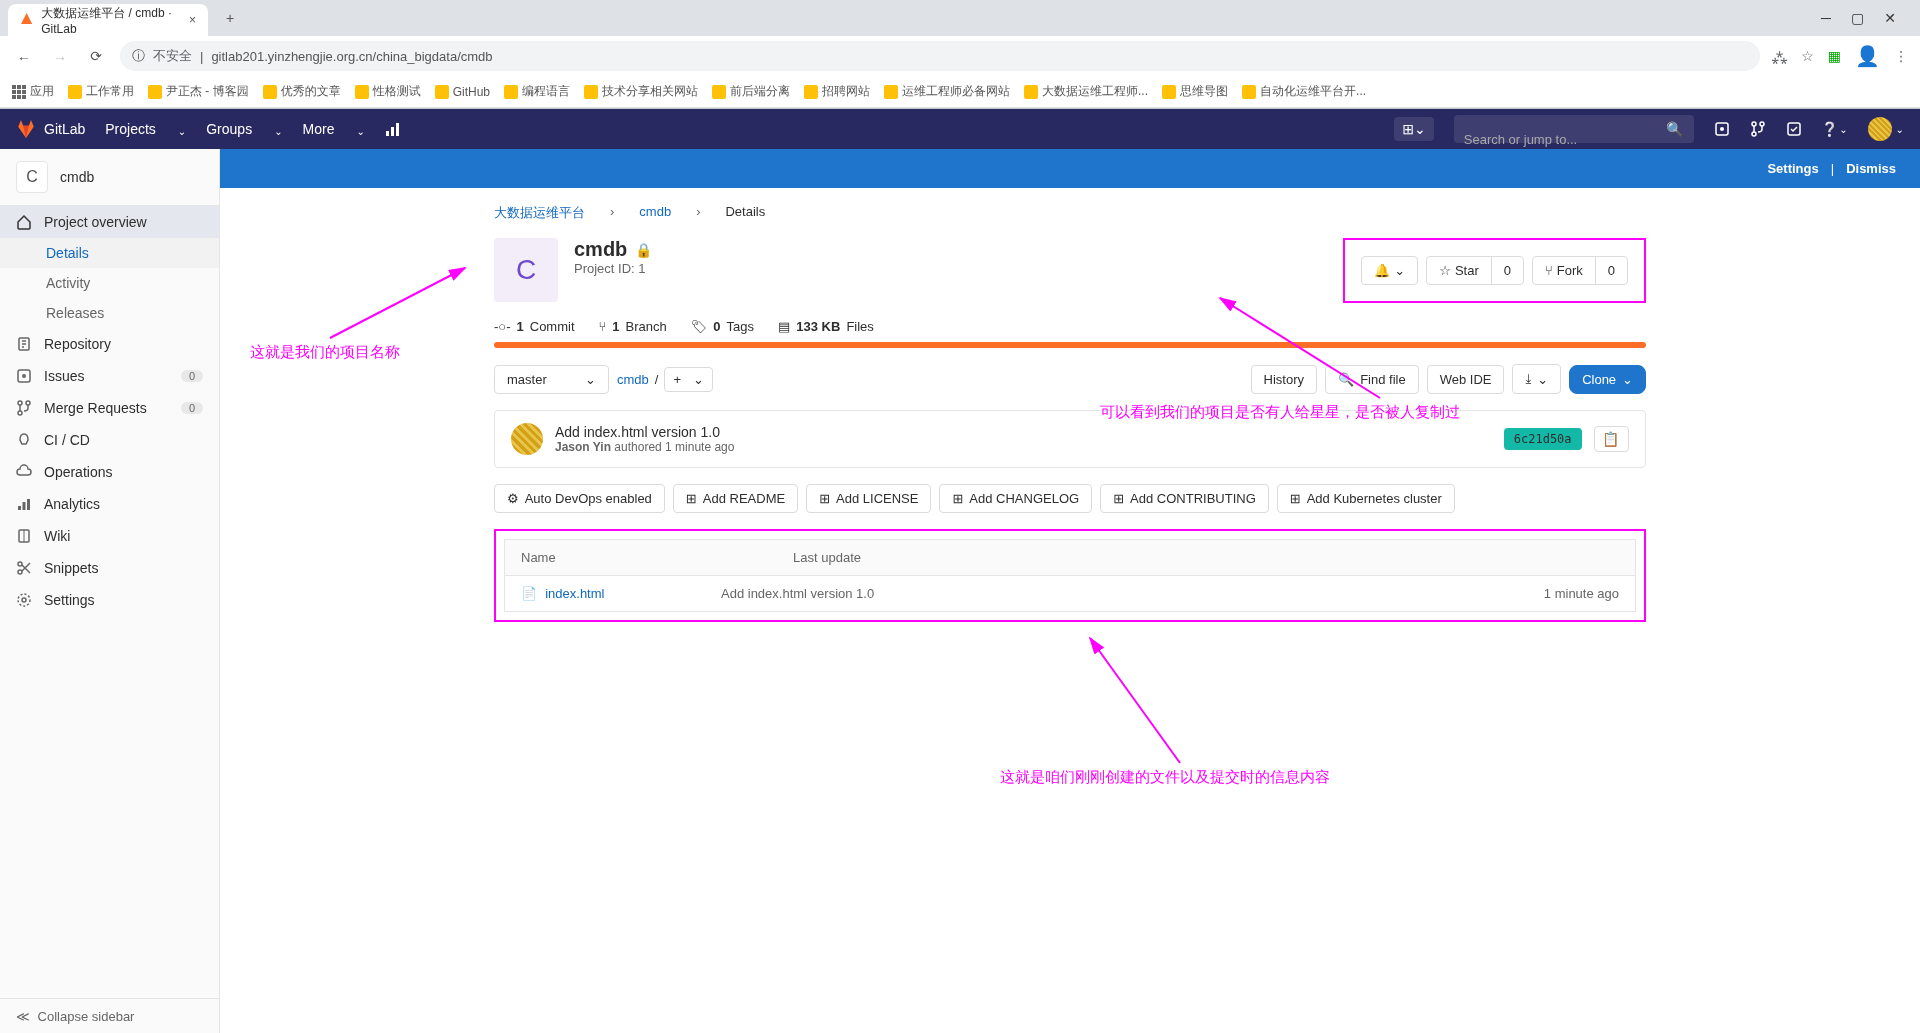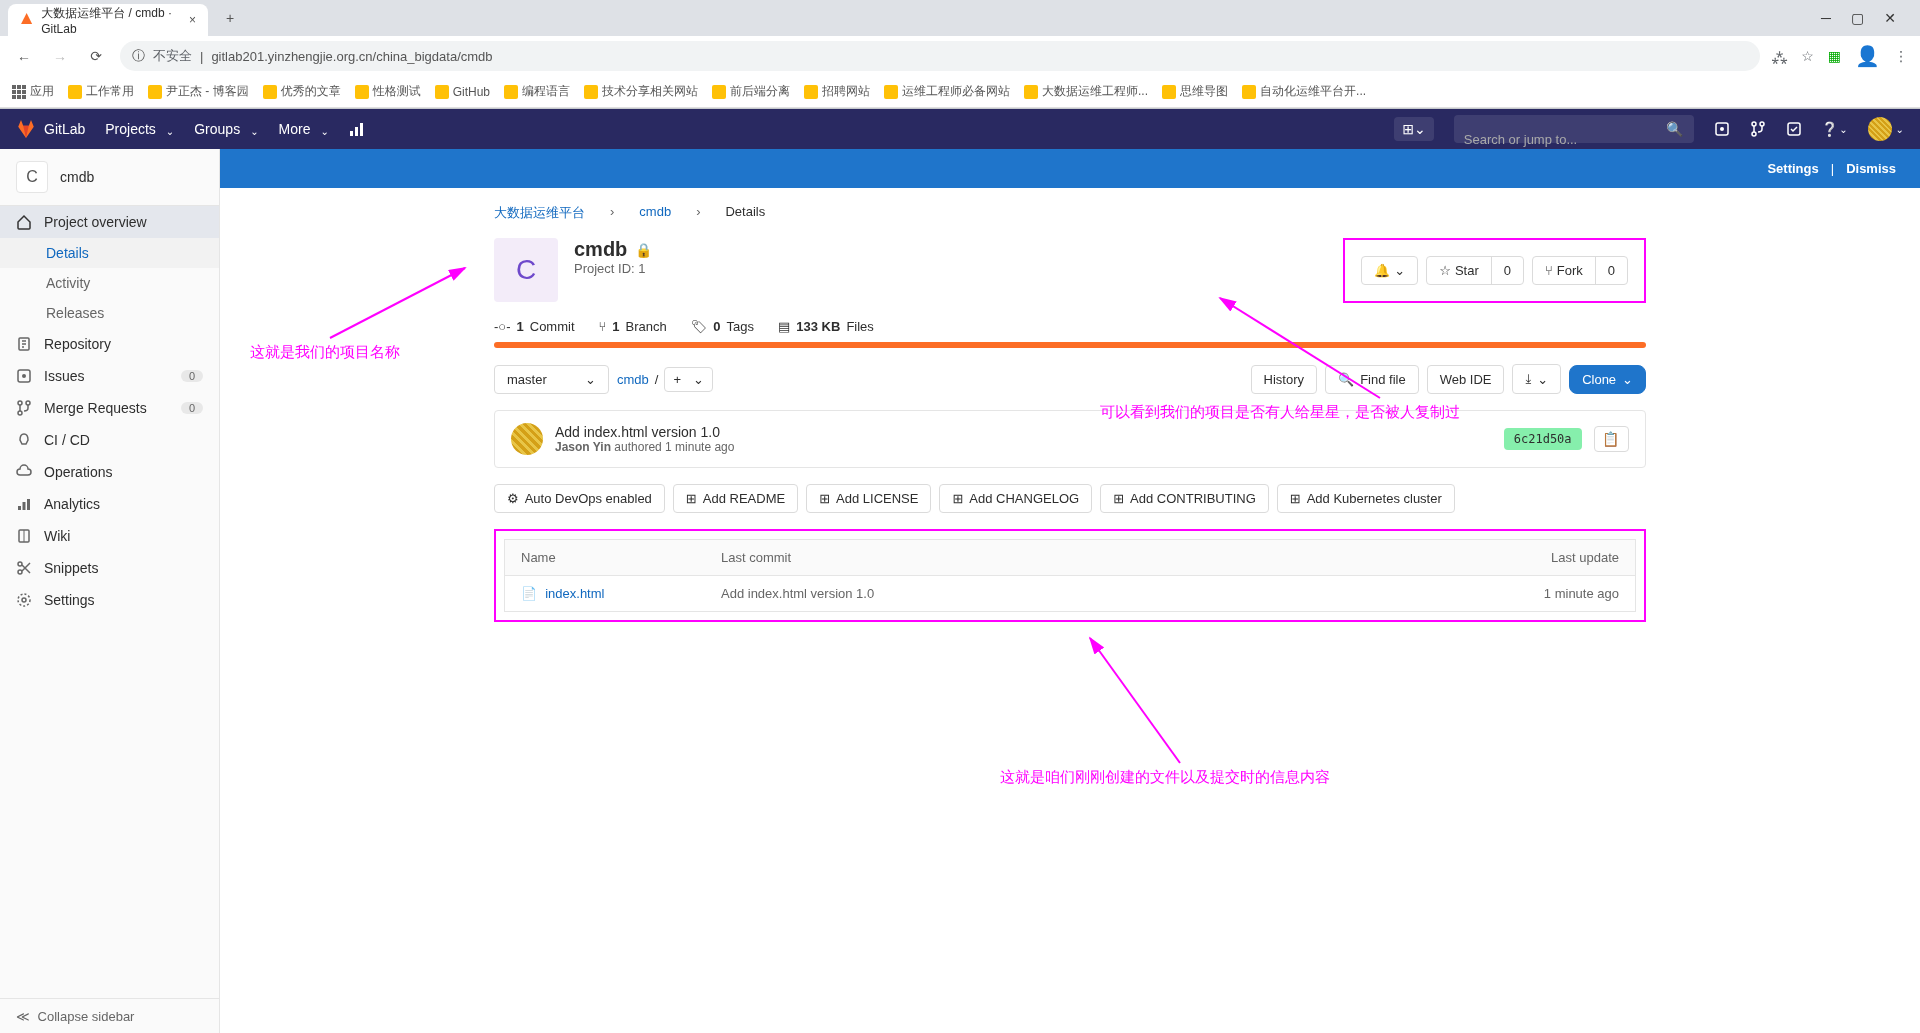--- a/index.html
+++ b/index.html
@@ -25,21 +25,21 @@
 .bookmarks-bar { display: flex; align-items: center; height: 32px; padding: 0 12px; gap: 14px; font-size: 12px; color: #555; background: #fff; border-bottom: 1px solid #e0e0e0; }
 .bookmark { display: flex; align-items: center; gap: 4px; cursor: pointer; white-space: nowrap; }
 .bm-icon { width: 14px; height: 14px; background: #ffc107; border-radius: 2px; display: inline-block; }
 .bm-apps { display: grid; grid-template-columns: repeat(3, 4px); gap: 1px; }
 .bm-apps span { width: 4px; height: 4px; background: #666; }
 
 
 .gitlab-nav { display: flex; align-items: center; height: 40px; background: #292961; color: #fff; padding: 0 16px; gap: 20px; font-size: 14px; }
 .gitlab-logo { display: flex; align-items: center; gap: 8px; font-weight: 500; }
 .logo-icon { width: 20px; height: 20px; }
-.nav-item { display: flex; align-items: flex-end; gap: 10px; cursor: pointer; }
+.nav-item { display: flex; align-items: flex-end; gap: 22px; cursor: pointer; }
 .nav-item .caret { font-size: 10px; }
 .nav-spacer { flex: 1; }
 .search-box { display: flex; align-items: center; background: rgba(255,255,255,0.1); border-radius: 4px; height: 28px; padding: 0 10px; width: 240px; }
 .search-box input { background: none; border: none; outline: none; color: #ccc; flex: 1; font-size: 13px; margin-top: 20px; }
 .search-box input::placeholder { color: #aaa; }
 .nav-icon { cursor: pointer; color: #fff; display: flex; align-items: center; }
 .plus-box { background: rgba(255,255,255,0.1); padding: 4px 8px; border-radius: 4px; }
 .user-avatar { width: 24px; height: 24px; border-radius: 50%; background: #d4af37; background-image: repeating-linear-gradient(45deg, #d4a017, #d4a017 2px, #e8c547 2px, #e8c547 4px); }
 
 
@@ -85,21 +85,21 @@
 .controls-row { display: flex; gap: 8px; margin-top: 16px; align-items: center; }
 .dropdown { border: 1px solid #dbdbdb; border-radius: 4px; padding: 6px 12px; display: flex; align-items: center; gap: 12px; cursor: pointer; font-size: 13px; }
 .path-part { color: #1068bf; cursor: pointer; }
 .btn { border: 1px solid #dbdbdb; border-radius: 4px; padding: 6px 12px; cursor: pointer; font-size: 13px; display: flex; align-items: center; gap: 6px; background: #fff; }
 .btn-primary { background: #1f75cb; color: #fff; border-color: #1f75cb; border-radius: 8px; }
 
 .commit-box { margin-top: 16px; border: 1px solid #e5e5e5; border-radius: 4px; padding: 12px 16px; display: flex; align-items: center; gap: 12px; }
 .commit-avatar { width: 32px; height: 32px; border-radius: 50%; background: #d4af37; background-image: repeating-linear-gradient(45deg, #d4a017, #d4a017 3px, #e8c547 3px, #e8c547 6px); }
 .commit-title { font-weight: 500; font-size: 14px; }
 .commit-meta { font-size: 12px; color: #666; }
-.commit-sha { margin-left: auto; background: #86efac; padding: 4px 10px; border-radius: 4px; font-family: monospace; font-size: 12px; }
+.commit-sha { margin-left: auto; background: #14b8a6; padding: 4px 10px; border-radius: 4px; font-family: monospace; font-size: 12px; }
 .copy-btn { border: 1px solid #dbdbdb; padding: 4px 8px; border-radius: 4px; cursor: pointer; }
 
 .add-files-row { display: flex; flex-wrap: wrap; gap: 8px; margin-top: 16px; }
 
 .file-section-box { border: 2px solid #ff00ff; padding: 8px; margin-top: 16px; }
 .file-table { width: 100%; border: 1px solid #e5e5e5; border-radius: 0; overflow: hidden; }
 .file-head { display: flex; padding: 10px 16px; background: #fafafa; border-bottom: 1px solid #e5e5e5; font-size: 13px; color: #666; }
 .file-row { display: flex; padding: 10px 16px; font-size: 13px; }
 .fcol-1 { width: 200px; display: flex; align-items: center; gap: 8px; }
 .fcol-2 { flex: 1; color: #666; }
@@ -531,21 +531,20 @@
         <div class="btn">
             <span>⊞</span>
             <span>Add Kubernetes cluster</span>
           </div>
       </div>
 
       <div class="file-section-box">
         <div class="file-table">
           <div class="file-head">
             <div class="fcol-1">Name</div>
-            <div class="fcol-2">Last commit</div>
             <div class="fcol-3">Last update</div>
           </div>
           <div class="file-row">
             <div class="fcol-1">
                 <span>📄</span>
                 <span class="file-link">index.html</span>
               </div>
             <div class="fcol-2">Add index.html version 1.0</div>
             <div class="fcol-3">1 minute ago</div>
           </div>

